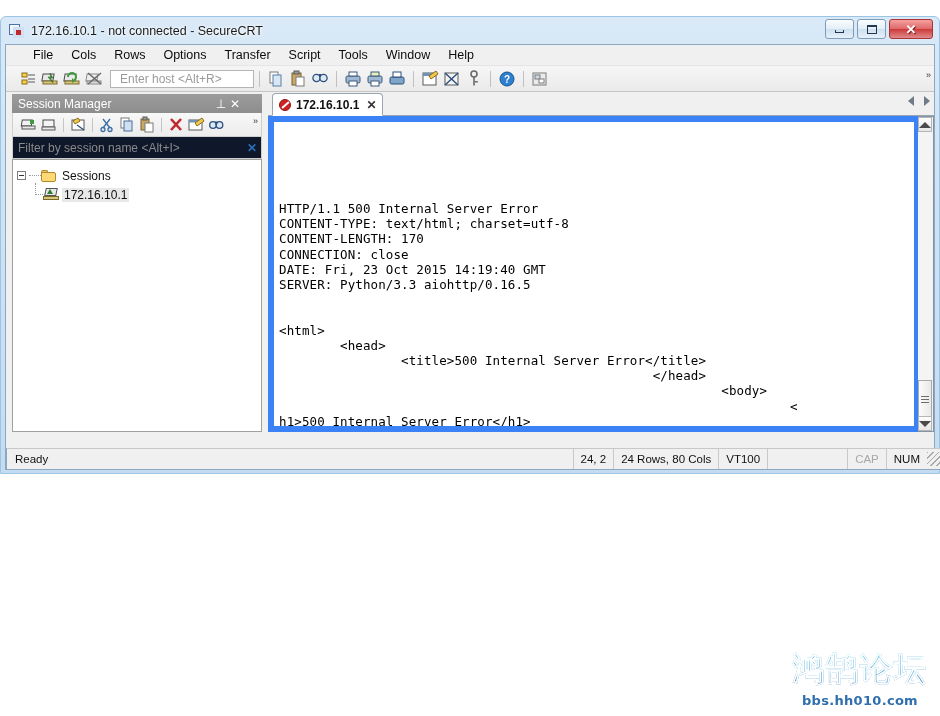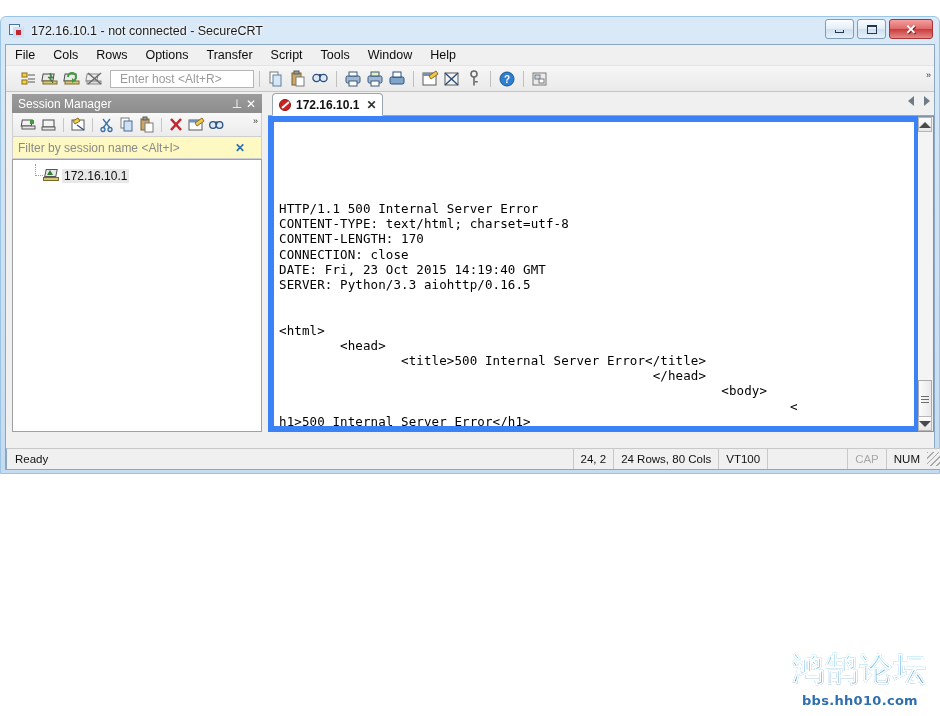--- a/index.html
+++ b/index.html
@@ -76,20 +76,21 @@
     background: #f0f0f0;
     border: 1px solid #8ba7c4;
     border-bottom: none;
   }
 
   
   #menubar {
     height: 21px;
     background: #f0f0f0;
     display: flex; align-items: center;
+    padding-left: 18px;
     border-bottom: 1px solid #e4e4e4;
   }
   .menu-item {
     font-size: 12.5px; color: #0b0b0b;
     padding: 2px 9px; white-space: nowrap;
   }
 
   
   #toolbar {
     height: 26px;
@@ -122,39 +123,39 @@
   
   #session-panel {
     position: absolute; left: 6px; top: 2px;
     width: 250px; height: 340px;
     background: #f0f0f0;
   }
   #sm-header {
     height: 19px;
     background: linear-gradient(to bottom, #9c9c9c, #8d8d8d);
     display: flex; align-items: center;
-    padding: 0 4px 0 6px;
+    padding: 0 20px 0 6px;
     color: #ffffff; font-size: 12px;
   }
   #sm-title { flex: 1; }
   .sm-hdr-btn { width: 14px; text-align: center; font-size: 12px; color: #fff; }
   #sm-toolbar {
     height: 24px;
     background: linear-gradient(to bottom, #f8f8f8, #ececec);
     border: 1px solid #cfcfcf; border-top: none;
     display: flex; align-items: center; padding-left: 6px;
     position: relative;
   }
   .smi { width: 18px; height: 18px; margin: 0 1px; position: relative; flex: none; }
   .sm-sep { width: 1px; height: 14px; background: #c5c5c5; margin: 0 4px; flex: none; }
   #sm-overflow { position: absolute; right: 3px; top: 3px; font-size: 9px; color: #333; }
   #sm-filter {
-    height: 22px; background: #fef9c3;
+    height: 22px; background: #0f172a;
     border: 1px solid #cfcfcf; border-top: none;
-    display: flex; align-items: center; padding: 0 16px 0 5px;
+    display: flex; align-items: center; padding: 0 4px 0 5px;
     font-size: 12px; color: #8a8a8a;
   }
   #sm-filter-text { flex: 1; white-space: nowrap; overflow: hidden; }
   #sm-filter-clear { color: #2a6fb5; font-size: 12px; font-weight: bold; }
   #sm-tree {
     height: 273px; background: #ffffff;
     border: 1px solid #a0a0a0;
     padding: 6px 4px;
     font-size: 12px; color: #111;
   }
@@ -541,20 +542,29 @@
           </div>
           <div id="sm-overflow">»</div>
         </div>
 
         <div id="sm-filter">
           <div id="sm-filter-text">Filter by session name &lt;Alt+I&gt;</div>
           <div id="sm-filter-clear">✕</div>
         </div>
 
         <div id="sm-tree">
+          <div class="tree-row">
+            <span class="tree-expander"></span>
+            <span class="dotline"></span>
+            <span class="folder-ico">
+              <span class="ft"></span>
+                <span class="fb"></span>
+            </span>
+            <span class="tree-label">Sessions</span>
+          </div>
           <div class="tree-row" style="padding-left:14px;">
             <span class="vline-box"></span>
             <span class="sess-ico">
               <span class="scr"></span>
                 <span class="bolt"></span>
                 <span class="base"></span>
             </span>
             <span class="tree-label selected">172.16.10.1</span>
           </div>
         </div>

